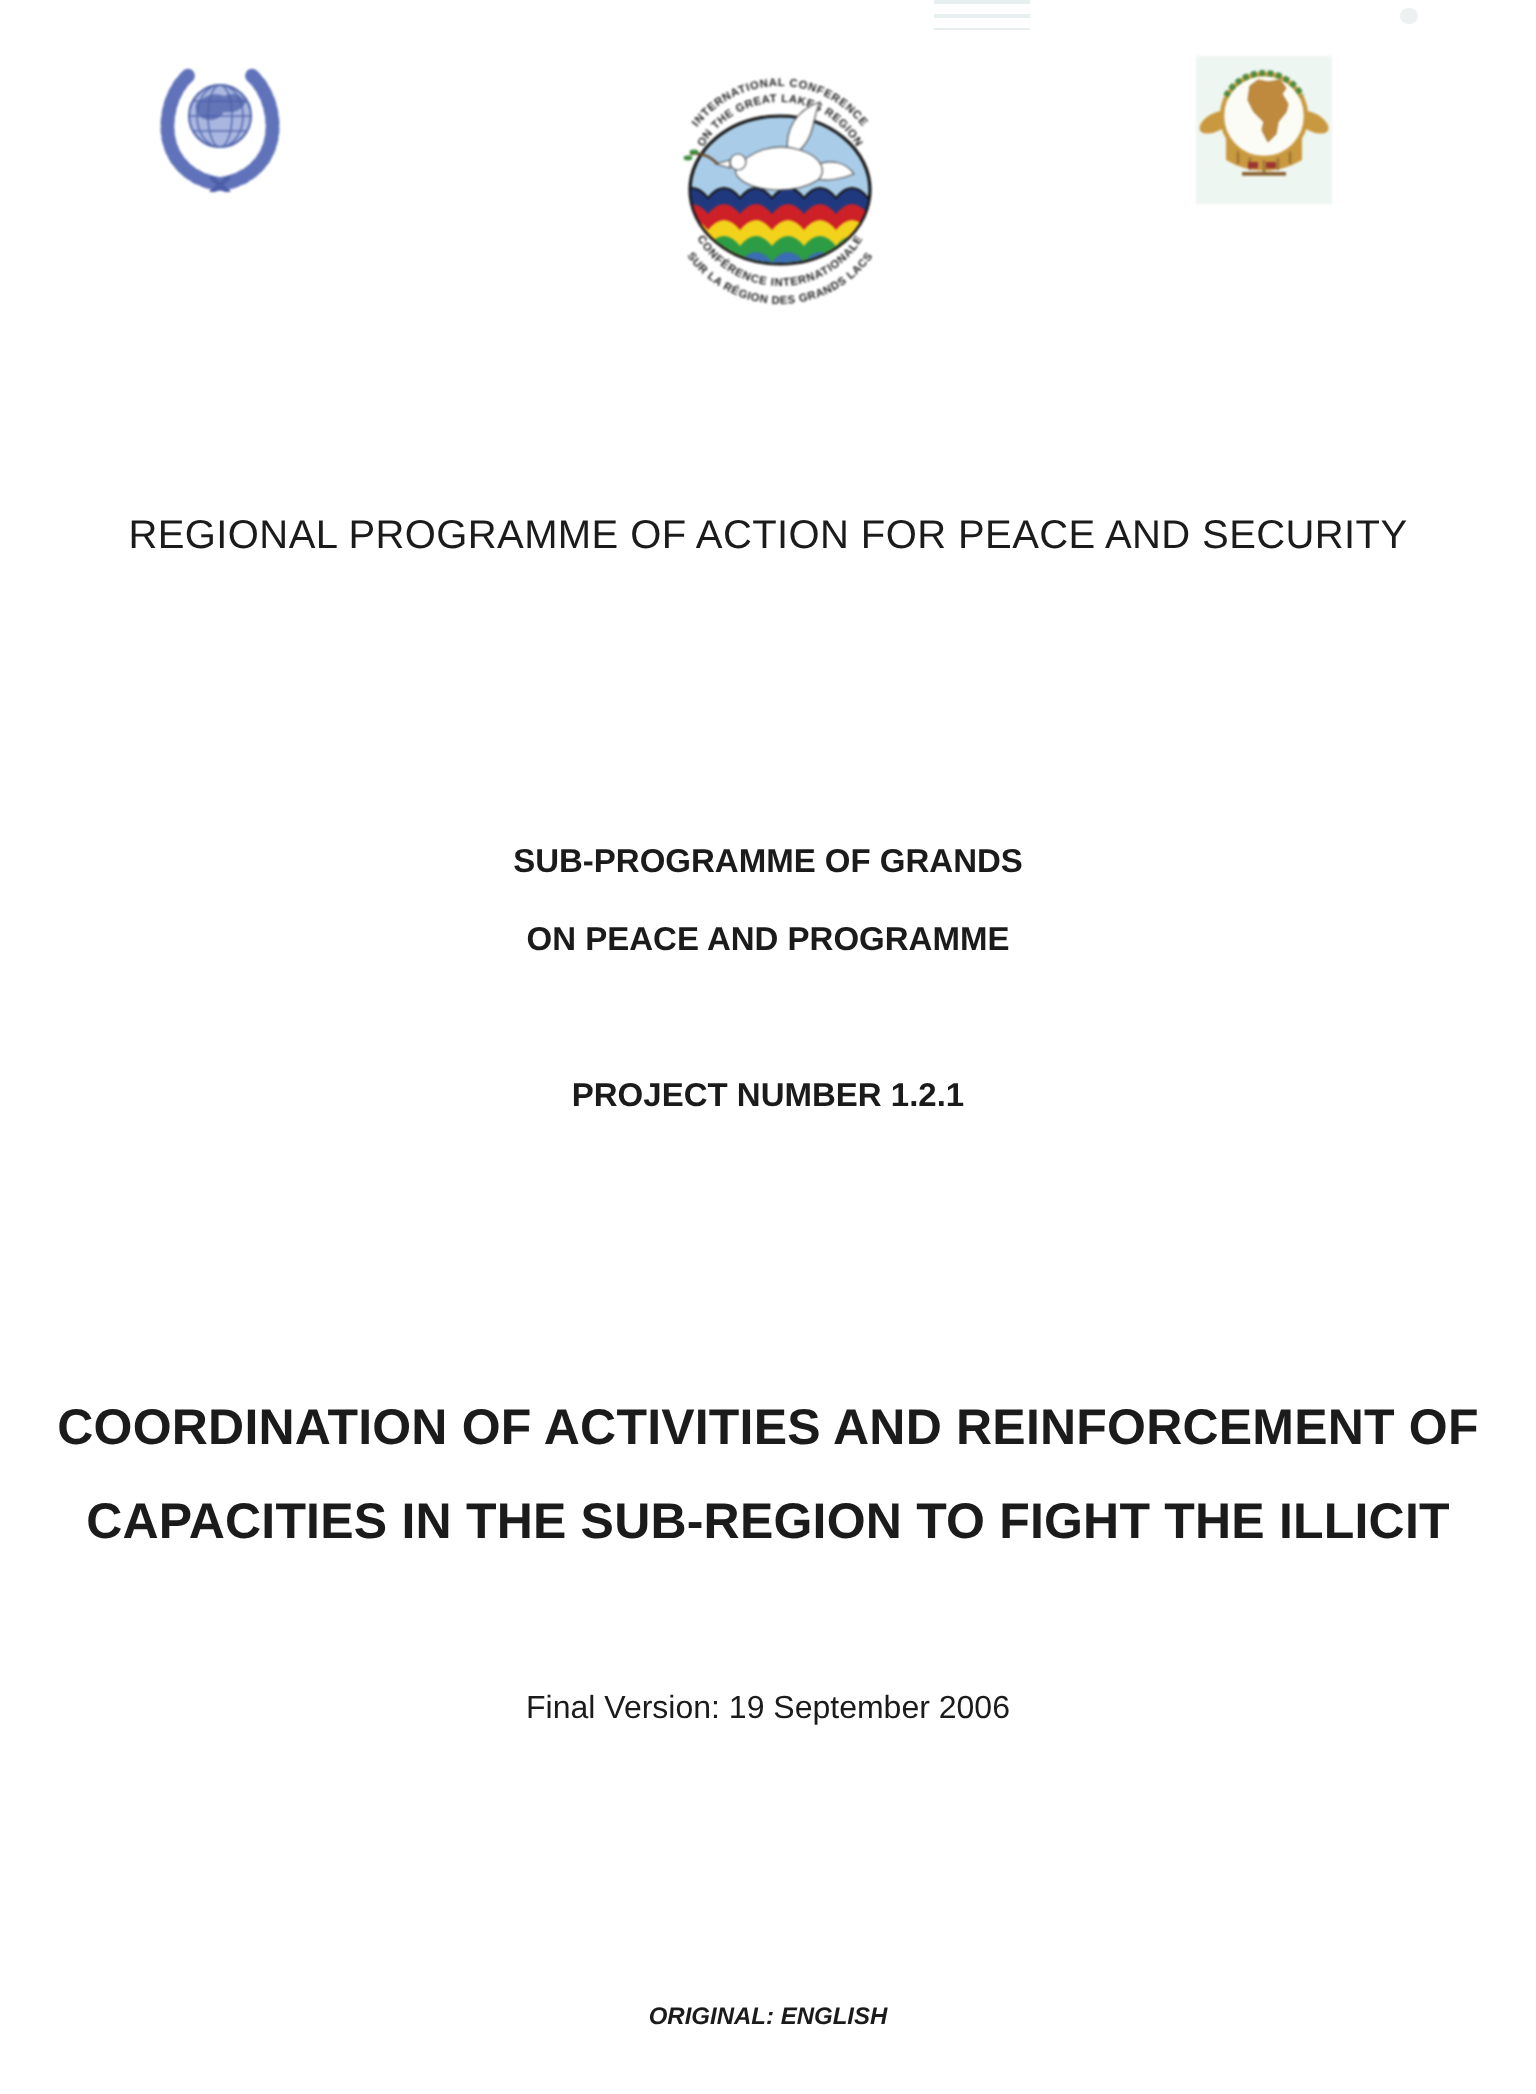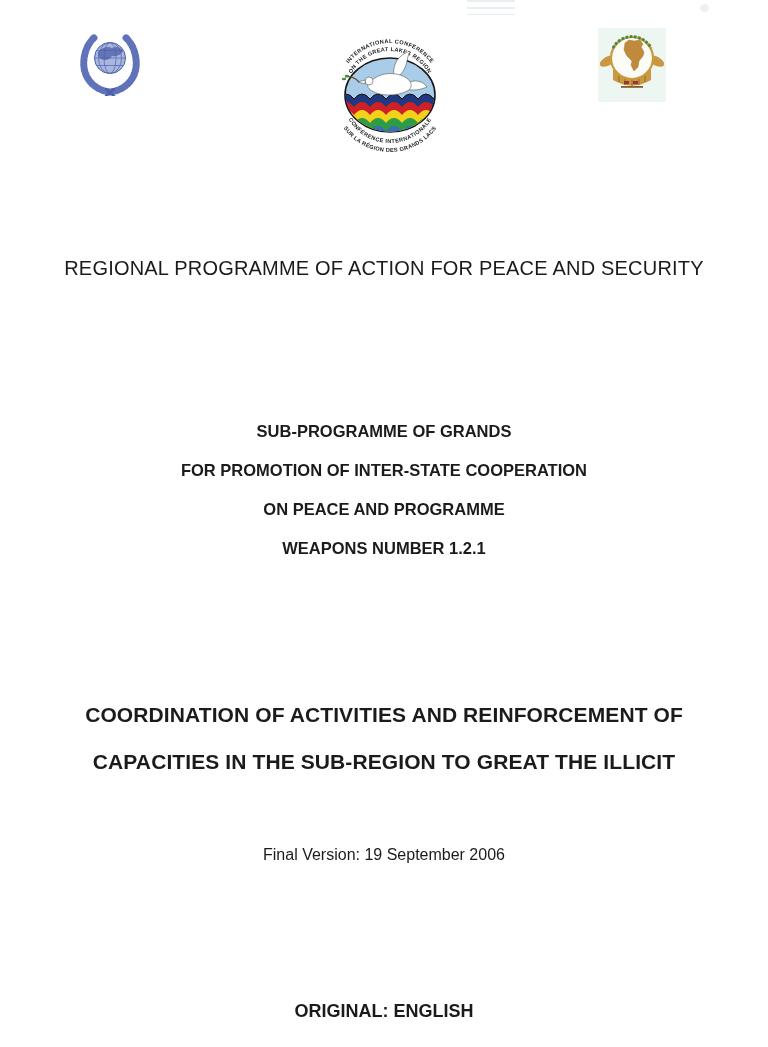--- a/index.html
+++ b/index.html
@@ -15,23 +15,23 @@
   .txt {
     position: absolute;
     left: 0;
     width: 768px;
     text-align: center;
     white-space: pre-line;
   }
   .main-title   { top: 257px; font-size: 20px; font-weight: normal; letter-spacing: 0.2px; }
   .sub-prog     { top: 402px; font-size: 16.5px; font-weight: bold; line-height: 19.5px; }
   .proj-num     { top: 539px; font-size: 16.5px; font-weight: bold; }
-  .proj-title   { top: 680px; font-size: 21px; font-weight: bold; line-height: 23.4px; letter-spacing: 0.1px; }
+  .proj-title   { top: 680px; font-size: 25px; font-weight: bold; line-height: 23.4px; letter-spacing: 0.1px; }
   .version-line { top: 846px; font-size: 16px; font-weight: normal; text-align: center; }
-  .orig-line    { top: 1001px; font-size: 18px; font-weight: bold; }
+  .orig-line    { top: 1001px; font-size: 12px; font-weight: bold; font-style: italic; }
 
   .logo { position: absolute; filter: blur(0.55px); }
   .logo-un    { left: 78px;  top: 30px; }
   .logo-icglr { left: 328px; top: 33px; }
   .logo-au    { left: 598px; top: 28px; }
 
   .arc-text { font-family: "Liberation Sans", sans-serif; font-weight: bold; fill: #1c1c1c; }
 
   .artifact { position: absolute; pointer-events: none; }
   .artifact-1 {
@@ -126,28 +126,27 @@
       <rect x="26" y="53" width="5" height="3.2" fill="#9c3431"></rect>
       <rect x="35" y="53" width="5" height="3.2" fill="#9c3431"></rect>
       <rect x="23" y="58" width="22" height="1.8" fill="#865c2c"></rect>
     </svg>
   </div>
 
   <div class="txt main-title">REGIONAL PROGRAMME OF ACTION FOR PEACE AND SECURITY</div>
 
   <div class="txt sub-prog">
     <div>SUB-PROGRAMME OF GRANDS</div>
-    <div>FOR PROMOTION OF INTER-STATE COOPERATION</div>
     <div>ON PEACE AND PROGRAMME</div>
   </div>
 
-  <div class="txt proj-num">WEAPONS NUMBER 1.2.1</div>
+  <div class="txt proj-num">PROJECT NUMBER 1.2.1</div>
 
   <div class="txt proj-title">
     <div>COORDINATION OF ACTIVITIES AND REINFORCEMENT OF</div>
-    <div>CAPACITIES IN THE SUB-REGION TO GREAT THE ILLICIT</div>
+    <div>CAPACITIES IN THE SUB-REGION TO FIGHT THE ILLICIT</div>
   </div>
 
   <div class="txt version-line">Final Version: 19 September 2006</div>
 
   <div class="txt orig-line">ORIGINAL: ENGLISH</div>
 
 </div>
 
 </body></html>

